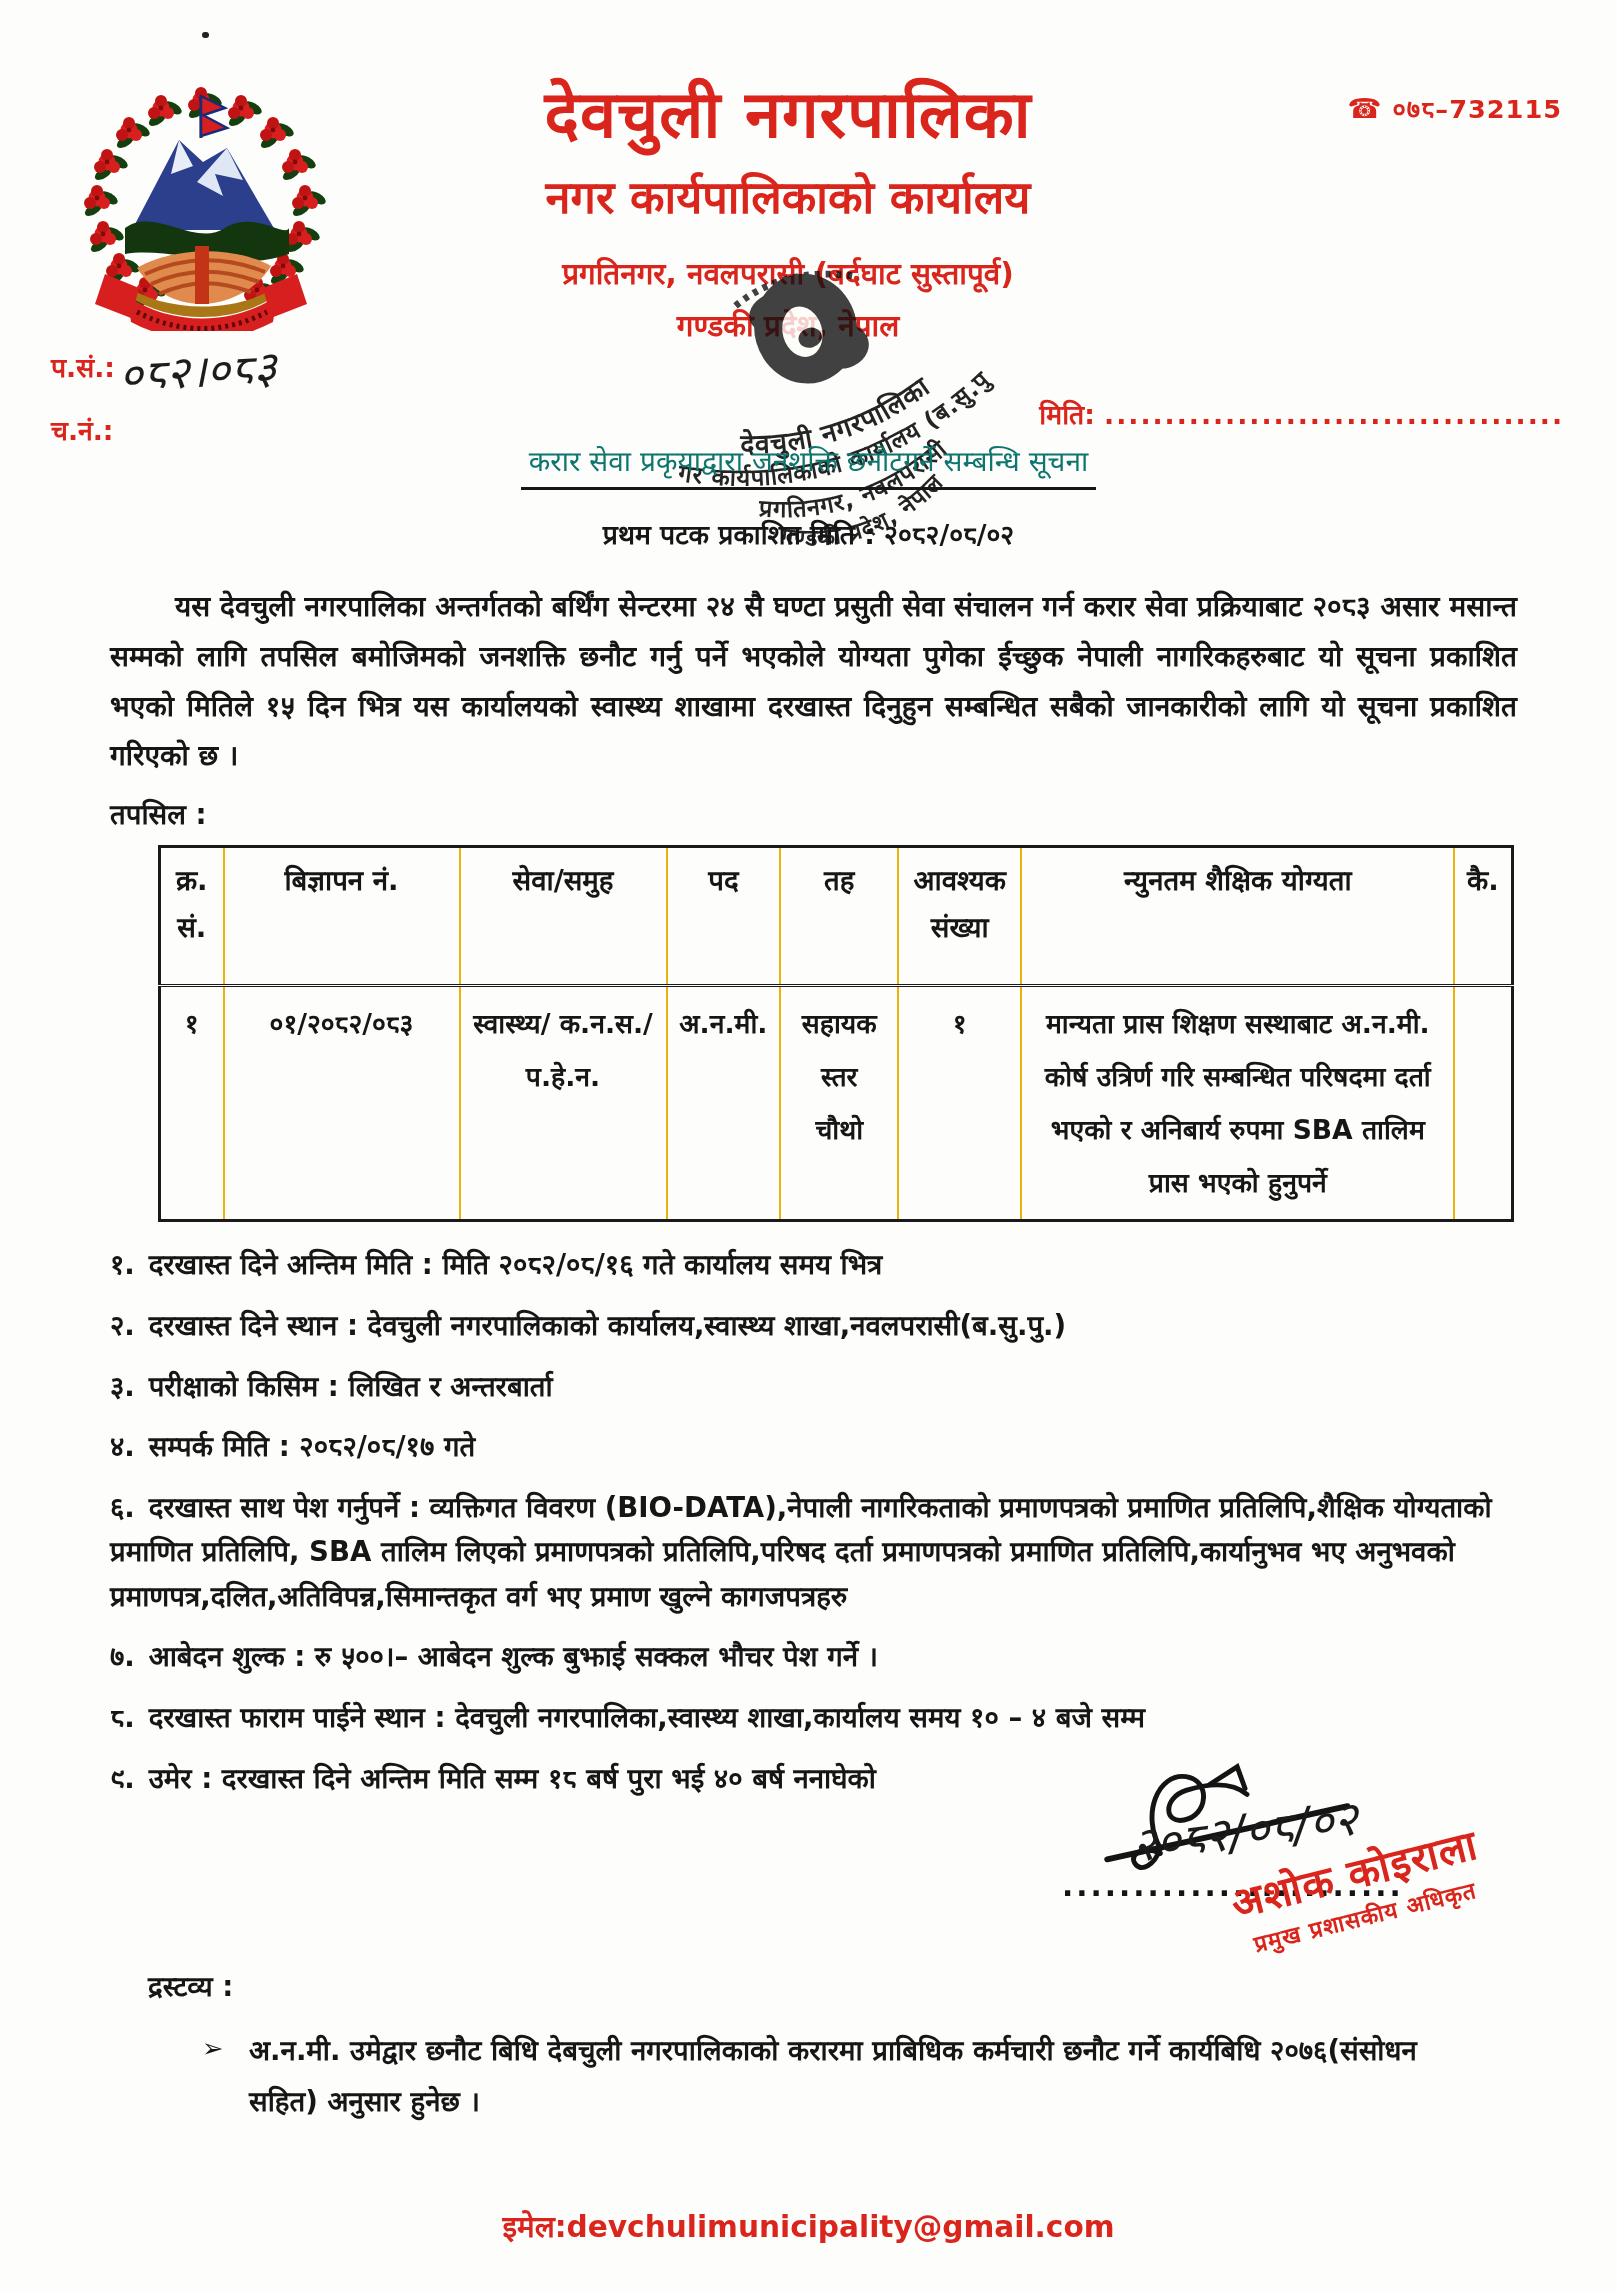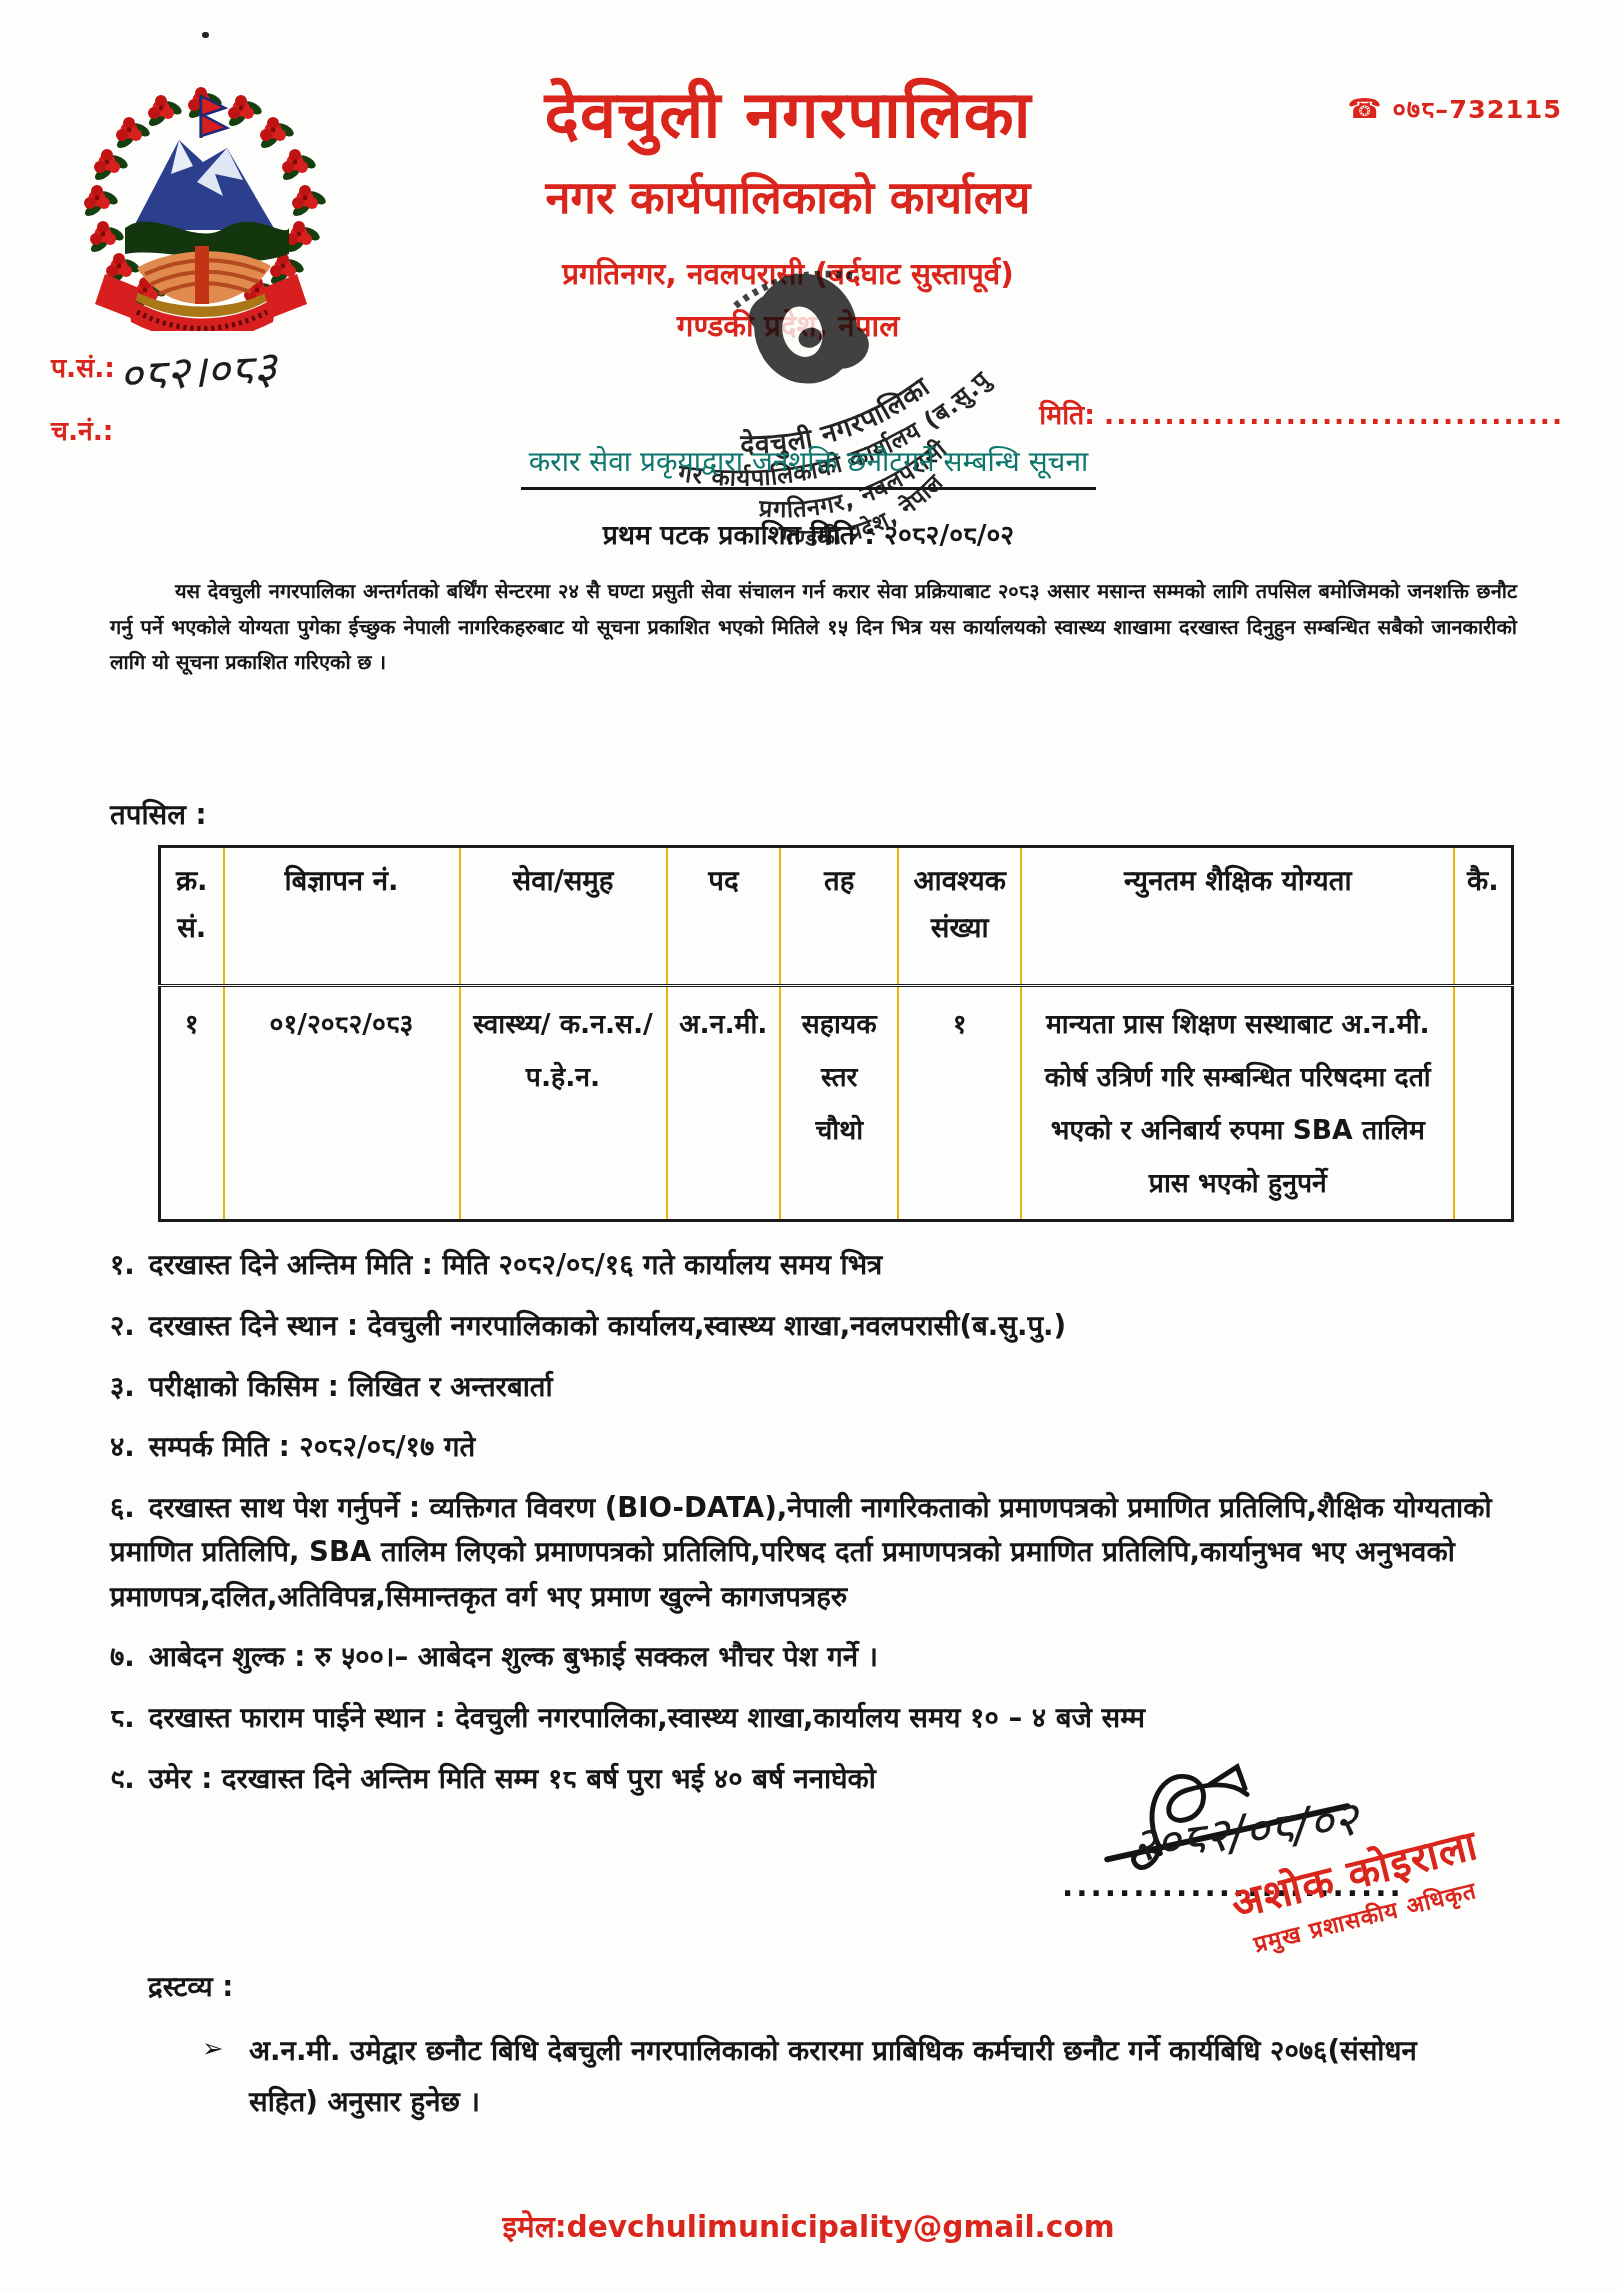--- a/index.html
+++ b/index.html
@@ -33,21 +33,21 @@
   .ch-row{position:absolute;left:51px;top:412px;font-size:26.6px;font-weight:bold;color:#d9251c;}
   .date-row{position:absolute;right:53px;top:396px;font-size:26.6px;font-weight:bold;color:#d9251c;}
   .date-dots{letter-spacing:2px;}
 
   
   .title-wrap{position:absolute;left:0;right:0;top:441px;text-align:center;}
   .notice-title{display:inline-block;font-size:28px;font-weight:normal;color:#0f766e;border-bottom:3.9px solid #161616;padding:0 7.9px 7.9px;}
   .published{position:absolute;left:0;right:0;top:516px;text-align:center;font-size:26.6px;font-weight:bold;}
 
   
-  .body-par{position:absolute;left:110px;top:554px;width:1407px;font-size:20px;font-weight:bold;line-height:1.78;text-align:justify;text-indent:65px;}
+  .body-par{position:absolute;left:110px;top:554px;width:1407px;font-size:28px;font-weight:bold;line-height:1.78;text-align:justify;text-indent:65px;}
   .tapasil{position:absolute;left:110px;top:794px;font-size:27.6px;font-weight:bold;}
 
   
   table.vac{position:absolute;left:158px;top:845px;border-collapse:collapse;border:3px solid #1a1a1a;}
   table.vac th,table.vac td{border:2px solid #eab308;vertical-align:top;padding:9.9px 11.8px;font-size:26.6px;font-weight:bold;text-align:center;}
   table.vac th{height:116px;font-size:27.6px;line-height:1.7;}
   table.vac td{height:187px;line-height:2.0;}
   td.qual{text-align:justify;}
   tr.hdr{border-bottom:3.9px double #1a1a1a;}
 

